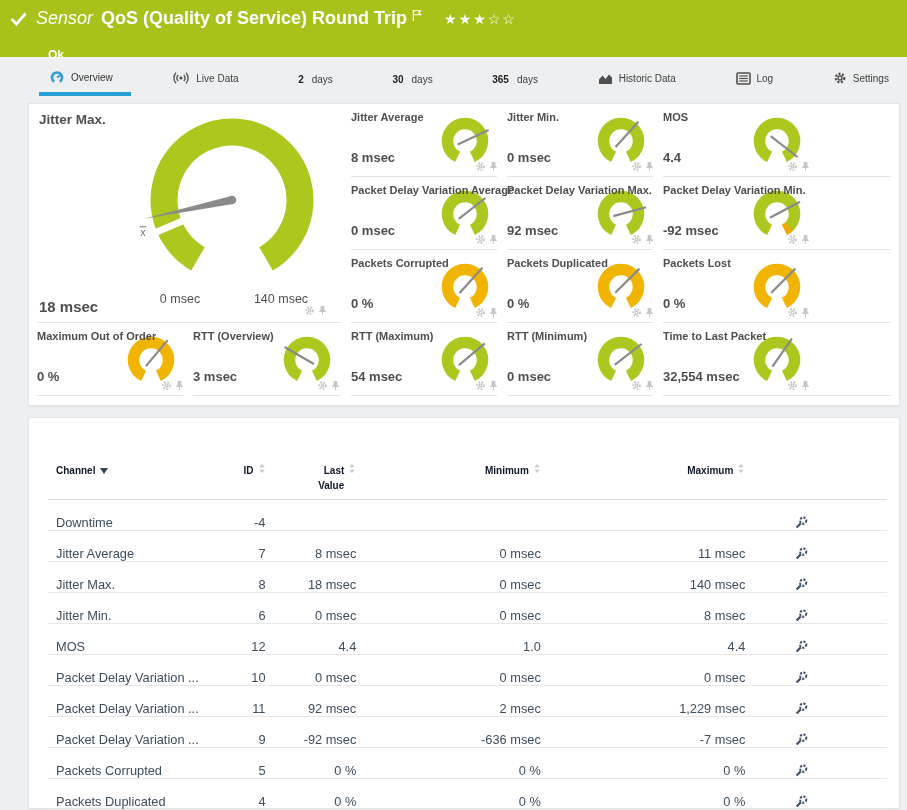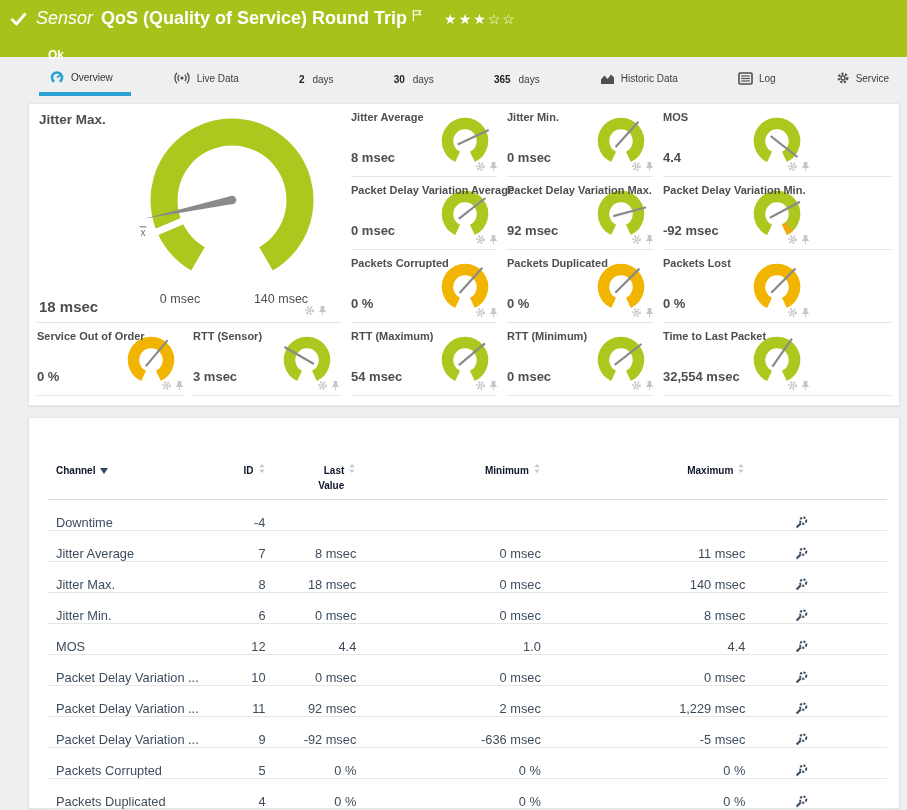--- a/index.html
+++ b/index.html
@@ -130,21 +130,21 @@
         <line x1="3.2" y1="6.5" x2="11.8" y2="6.5" stroke="#4f4f4f" stroke-width="1.2"></line>
         <line x1="3.2" y1="9" x2="11.8" y2="9" stroke="#4f4f4f" stroke-width="1.2"></line>
       </svg>
       <span class="lbl">Log</span>
     </div>
     <div class="tab">
       <svg width="14" height="14" viewBox="0 0 14 14">
         <circle cx="7" cy="7" r="4.2" fill="none" stroke="#4f4f4f" stroke-width="2.4" stroke-dasharray="2 1.55"></circle>
         <circle cx="7" cy="7" r="2" fill="none" stroke="#4f4f4f" stroke-width="1.4"></circle>
       </svg>
-      <span class="lbl">Service</span>
+      <span class="lbl">Settings</span>
     </div>
   </div>
 
 <div class="card gauge-card">
   <div class="gauge-grid" id="gauge-grid">
     <div class="gcell big">
       <div class="glabel">Jitter Max.</div>
       <div class="big-gauge-slot" id="big-gauge-slot"><svg width="190" height="190" viewBox="0 0 190 190">
             <path d="M 61.00 150.89 A 68 68 0 1 1 129.00 150.89" fill="none" stroke="#adc71f" stroke-width="27"></path>
             <line x1="49.9" y1="111.1" x2="15.8" y2="125.6" stroke="#fff" stroke-width="7"></line>
@@ -325,39 +325,39 @@
             <circle cx="6" cy="6" r="3.6" fill="none" stroke="#c6c6c6" stroke-width="2.2" stroke-dasharray="1.9 1.6"></circle>
             <circle cx="6" cy="6" r="1.5" fill="none" stroke="#c6c6c6" stroke-width="1.2"></circle>
           </svg>
           <svg width="11" height="11" viewBox="0 0 12 12">
             <path d="M4 1 h4 v4.2 l1.6 1.6 v0.8 H2.4 v-0.8 L4 5.2 z" fill="#c6c6c6"></path>
             <rect x="5.5" y="7.6" width="1" height="3.4" fill="#c6c6c6"></rect>
           </svg>
         </div>
       </div>
       <div class="gcell">
-        <div class="glabel">Service Out of Order</div>
+        <div class="glabel">Maximum Out of Order</div>
         <svg class="gsvg" viewBox="0 0 56 58">
           <path d="M 20.60 44.86 A 17.5 17.5 0 1 1 35.40 44.86" fill="none" stroke="#f1b400" stroke-width="11.5"></path>
           <line x1="22.9" y1="35.1" x2="44.7" y2="9.1" stroke="#8a8a8a" stroke-width="2.2"></line>
         </svg>
         <div class="gvalue">0 %</div>
         <div class="gicons">
           <svg width="11" height="11" viewBox="0 0 12 12">
             <circle cx="6" cy="6" r="3.6" fill="none" stroke="#c6c6c6" stroke-width="2.2" stroke-dasharray="1.9 1.6"></circle>
             <circle cx="6" cy="6" r="1.5" fill="none" stroke="#c6c6c6" stroke-width="1.2"></circle>
           </svg>
           <svg width="11" height="11" viewBox="0 0 12 12">
             <path d="M4 1 h4 v4.2 l1.6 1.6 v0.8 H2.4 v-0.8 L4 5.2 z" fill="#c6c6c6"></path>
             <rect x="5.5" y="7.6" width="1" height="3.4" fill="#c6c6c6"></rect>
           </svg>
         </div>
       </div>
       <div class="gcell">
-        <div class="glabel">RTT (Sensor)</div>
+        <div class="glabel">RTT (Overview)</div>
         <svg class="gsvg" viewBox="0 0 56 58">
           <path d="M 20.60 44.86 A 17.5 17.5 0 1 1 35.40 44.86" fill="none" stroke="#adc71f" stroke-width="11.5"></path>
           <line x1="34.9" y1="33.0" x2="5.5" y2="16.0" stroke="#8a8a8a" stroke-width="2.2"></line>
         </svg>
         <div class="gvalue">3 msec</div>
         <div class="gicons">
           <svg width="11" height="11" viewBox="0 0 12 12">
             <circle cx="6" cy="6" r="3.6" fill="none" stroke="#c6c6c6" stroke-width="2.2" stroke-dasharray="1.9 1.6"></circle>
             <circle cx="6" cy="6" r="1.5" fill="none" stroke="#c6c6c6" stroke-width="1.2"></circle>
           </svg>
@@ -537,21 +537,21 @@
             <circle cx="9.2" cy="4.6" r="3.1" fill="none" stroke="#3f5063" stroke-width="2" stroke-dasharray="2.2 1.4"></circle>
             <line x1="2.6" y1="11.6" x2="6.8" y2="7.2" stroke="#3f5063" stroke-width="2.2"></line>
           </svg>
         </div>
       </div>
       <div class="trow">
         <div class="col-channel">Packet Delay Variation ...</div>
         <div class="col-id">9</div>
         <div class="col-last">-92 msec</div>
         <div class="col-min">-636 msec</div>
-        <div class="col-max">-5 msec</div>
+        <div class="col-max">-7 msec</div>
         <div class="col-action">
           <svg width="14" height="14" viewBox="0 0 14 14">
             <circle cx="9.2" cy="4.6" r="3.1" fill="none" stroke="#3f5063" stroke-width="2" stroke-dasharray="2.2 1.4"></circle>
             <line x1="2.6" y1="11.6" x2="6.8" y2="7.2" stroke="#3f5063" stroke-width="2.2"></line>
           </svg>
         </div>
       </div>
       <div class="trow">
         <div class="col-channel">Packets Corrupted</div>
         <div class="col-id">5</div>

